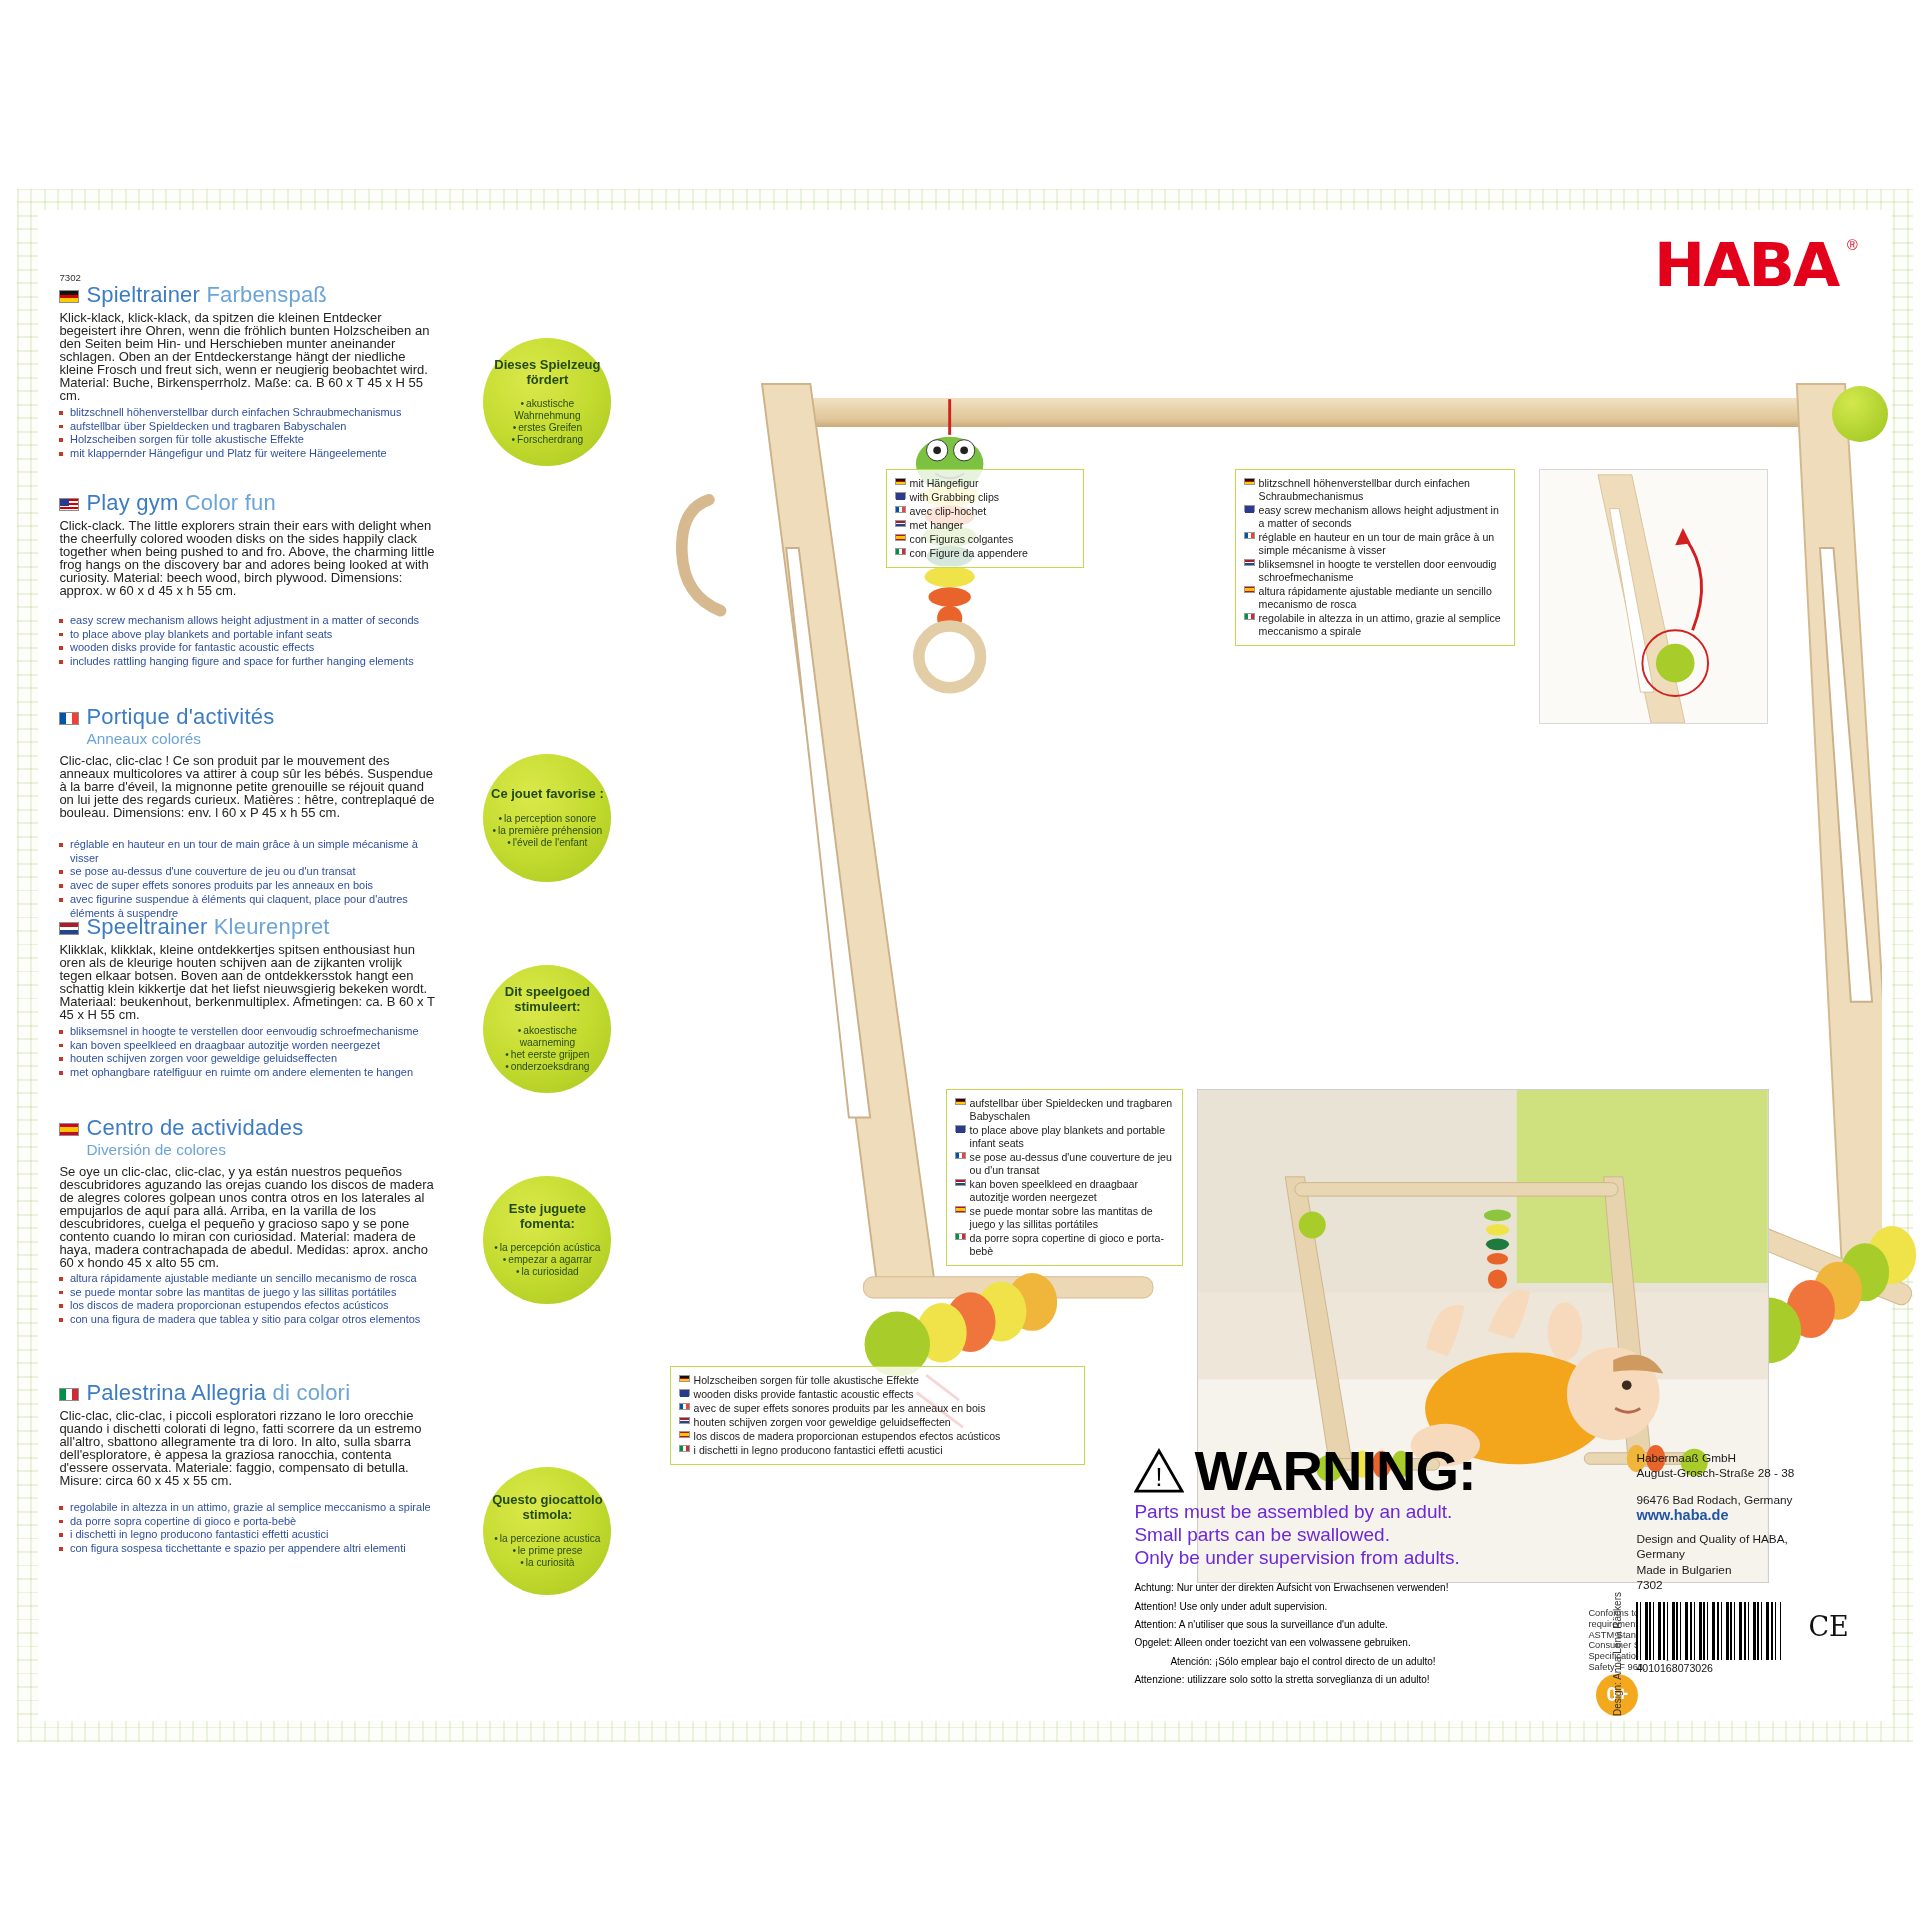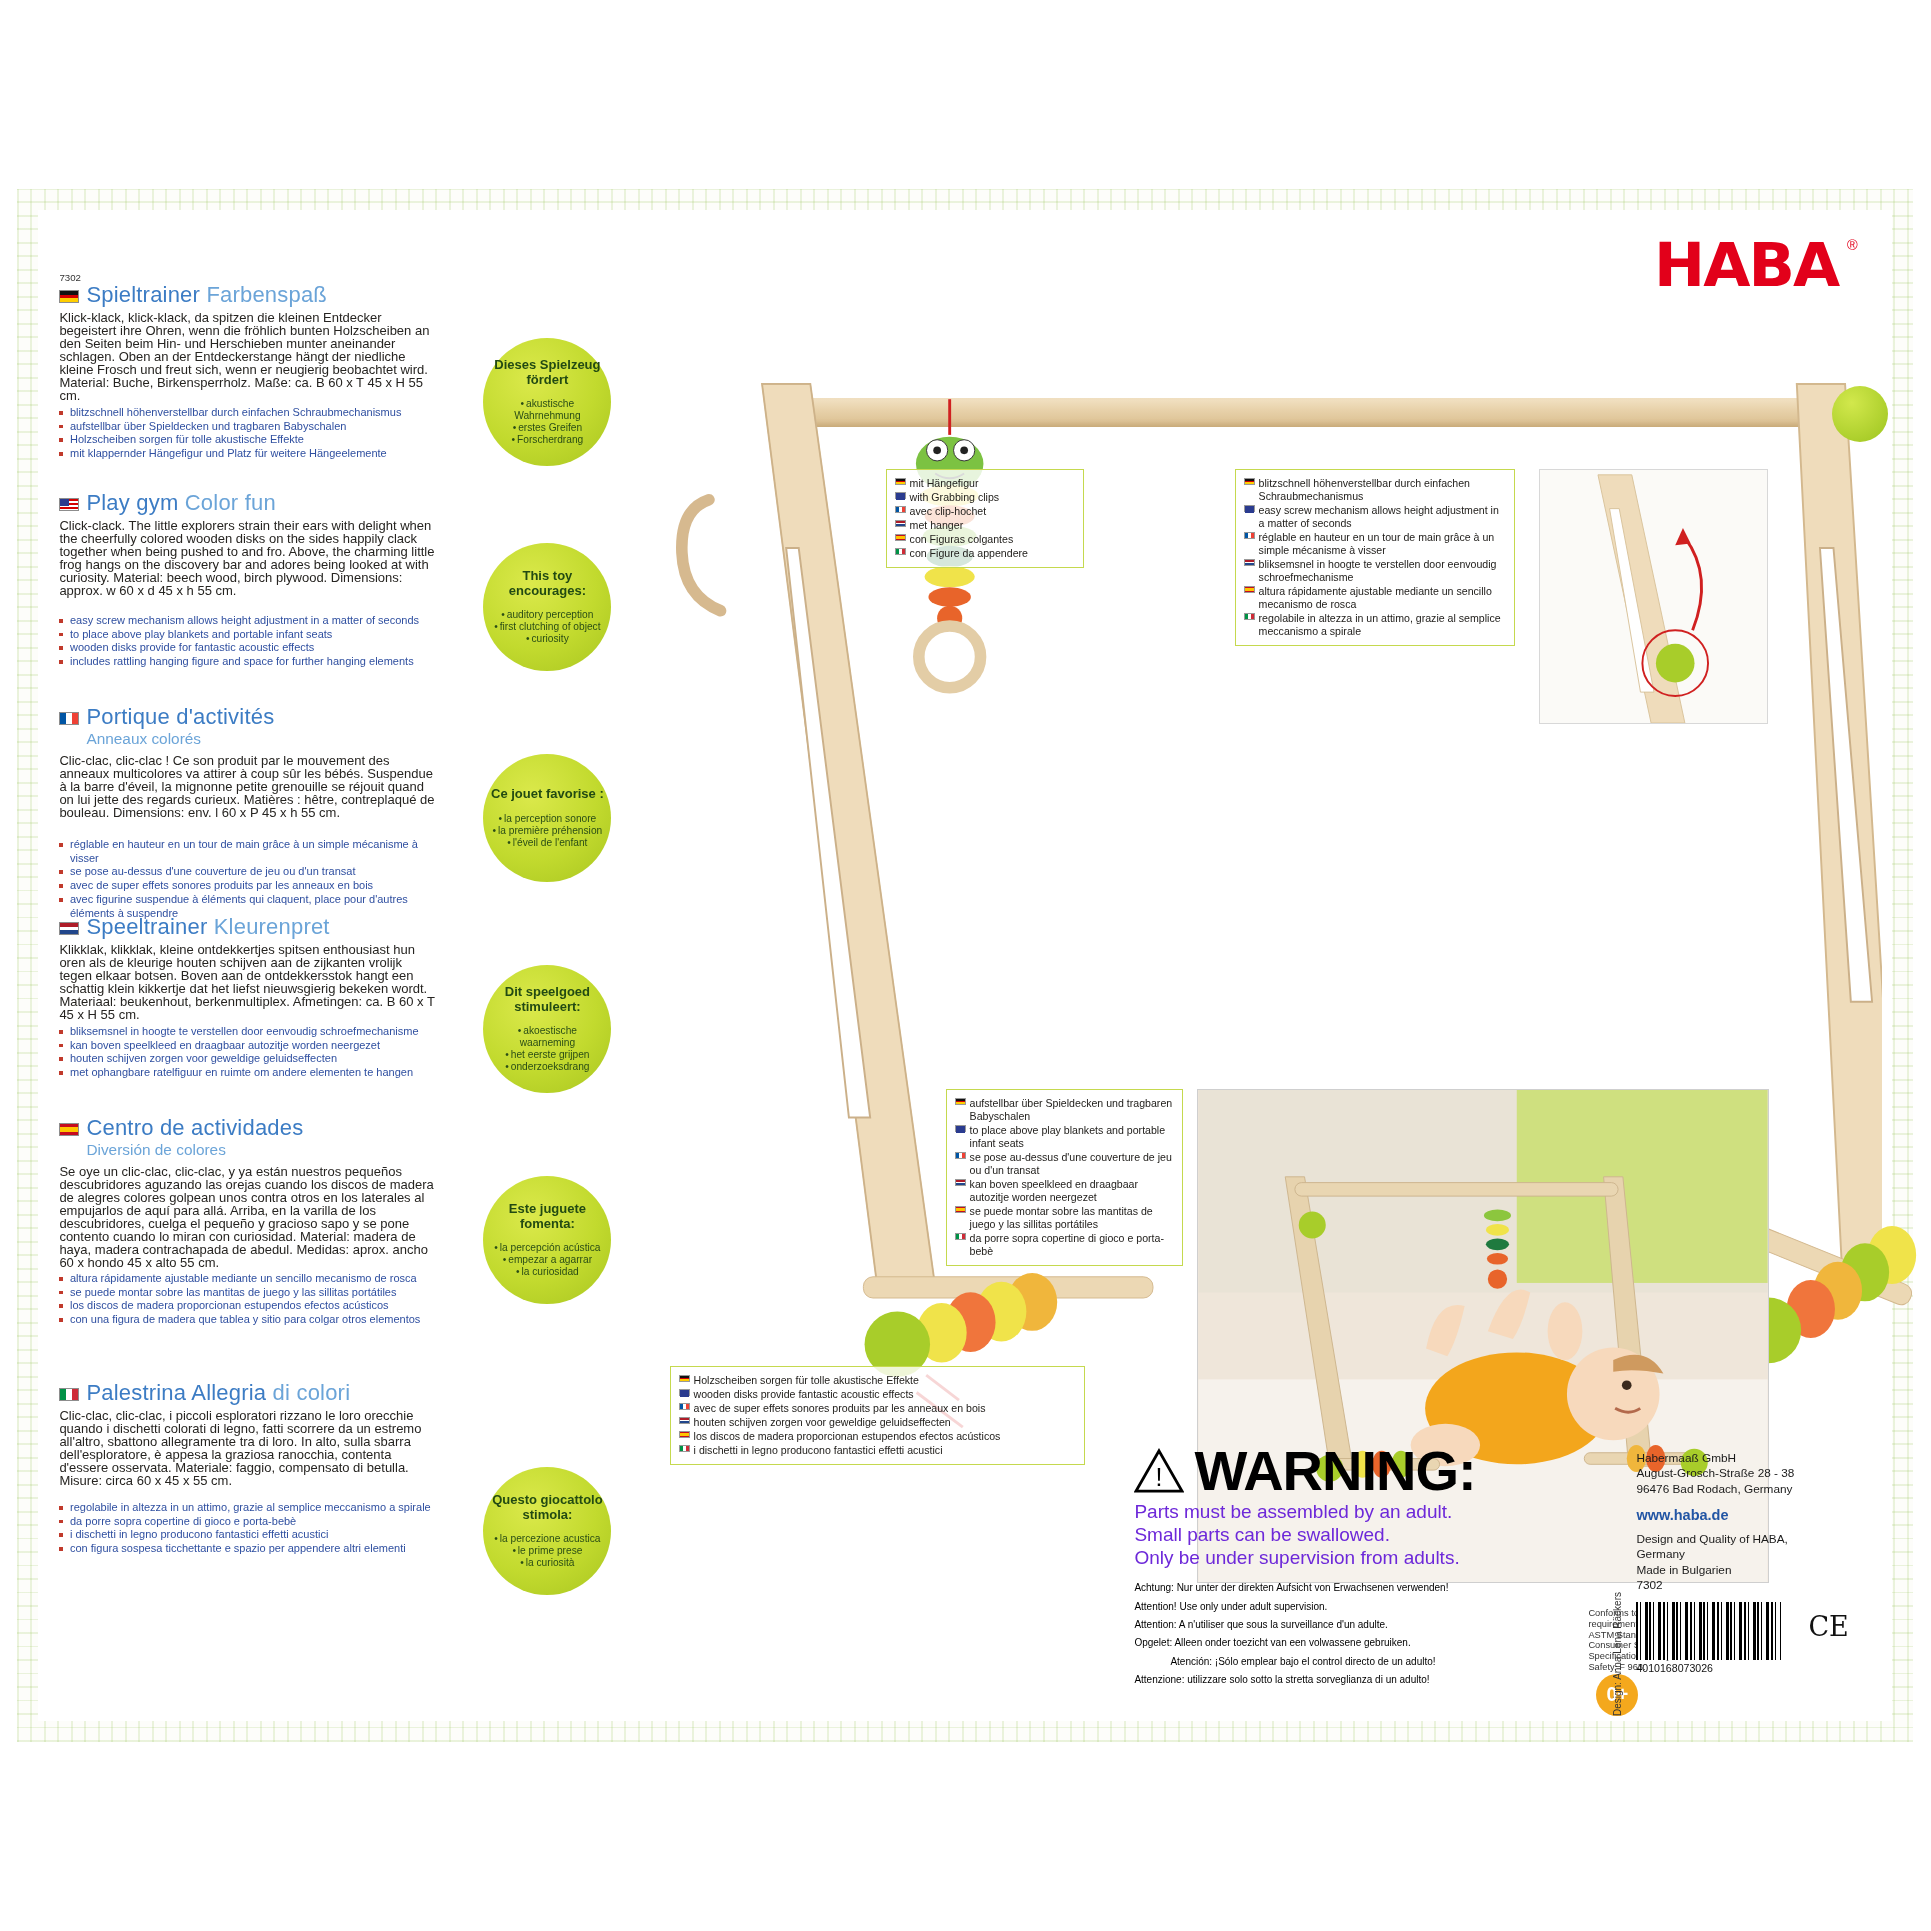--- a/index.html
+++ b/index.html
@@ -191,28 +191,20 @@
       <div>con figura sospesa ticchettante e spazio per appendere altri elementi</div>
     </div>
   </div>
 
   <div class="badge" style="left:445px;top:128px;width:128px;height:128px;">
     <div class="bt">Dieses Spielzeug fördert</div>
     <div class="bl">
       <div>akustische Wahrnehmung</div>
       <div>erstes Greifen</div>
       <div>Forscherdrang</div>
-    </div>
-  </div>
-  <div class="badge" style="left:445px;top:333px;width:128px;height:128px;">
-    <div class="bt">This toy encourages:</div>
-    <div class="bl">
-      <div>auditory perception</div>
-      <div>first clutching of object</div>
-      <div>curiosity</div>
     </div>
   </div>
   <div class="badge" style="left:445px;top:544px;width:128px;height:128px;">
     <div class="bt">Ce jouet favorise :</div>
     <div class="bl">
       <div>la perception sonore</div>
       <div>la première préhension</div>
       <div>l'éveil de l'enfant</div>
     </div>
   </div>
@@ -402,21 +394,21 @@
     <div class="t warnSmall" style="left:0;top:207px;width:454px;margin-left:36px;">Atención: ¡Sólo emplear bajo el control directo de un adulto!</div>
     <div class="t warnSmall" style="left:0;top:225px;width:454px;">Attenzione: utilizzare solo sotto la stretta sorveglianza di un adulto!</div>
 
     <div class="t tiny" style="left:454px;top:162px;width:89px;">Conforms to the requirements of ASTM Standard Consumer Safety Specification on Toy Safety, F 963.</div>
     <div class="age" style="left:462px;top:228px;">0+</div>
   </div>
 
   <div style="position:absolute;left:1598px;top:1241px;width:270px;">
     <div class="t addr" style="left:0;top:0;">Habermaaß GmbH</div>
     <div class="t addr" style="left:0;top:15.4px;">August-Grosch-Straße 28 - 38</div>
-    <div class="t addr" style="left:0;top:31px;">96476 Bad Rodach, Germany</div>
+    <div class="t addr" style="left:0;top:42px;">96476 Bad Rodach, Germany</div>
     <div class="t addrLink" style="left:0;top:56px;">www.haba.de</div>
     <div class="t addr" style="left:0;top:81px;width:164px;">Design and Quality of HABA, Germany</div>
     <div class="t addr" style="left:0;top:112px;">Made in Bulgarien</div>
     <div class="t addr" style="left:0;top:127px;">7302</div>
     <div class="barcode" style="left:0;top:151px;width:145px;height:58px;"></div>
     <div class="t" style="left:0;top:211px;font-size:10.6px;color:#111;">4010168073026</div>
     <div class="cemark" style="left:172px;top:160px;">CE</div>
   </div>
 
   <div class="vert" style="left:1574px;top:1506px;">Design: Anna Lena Räckers</div>

